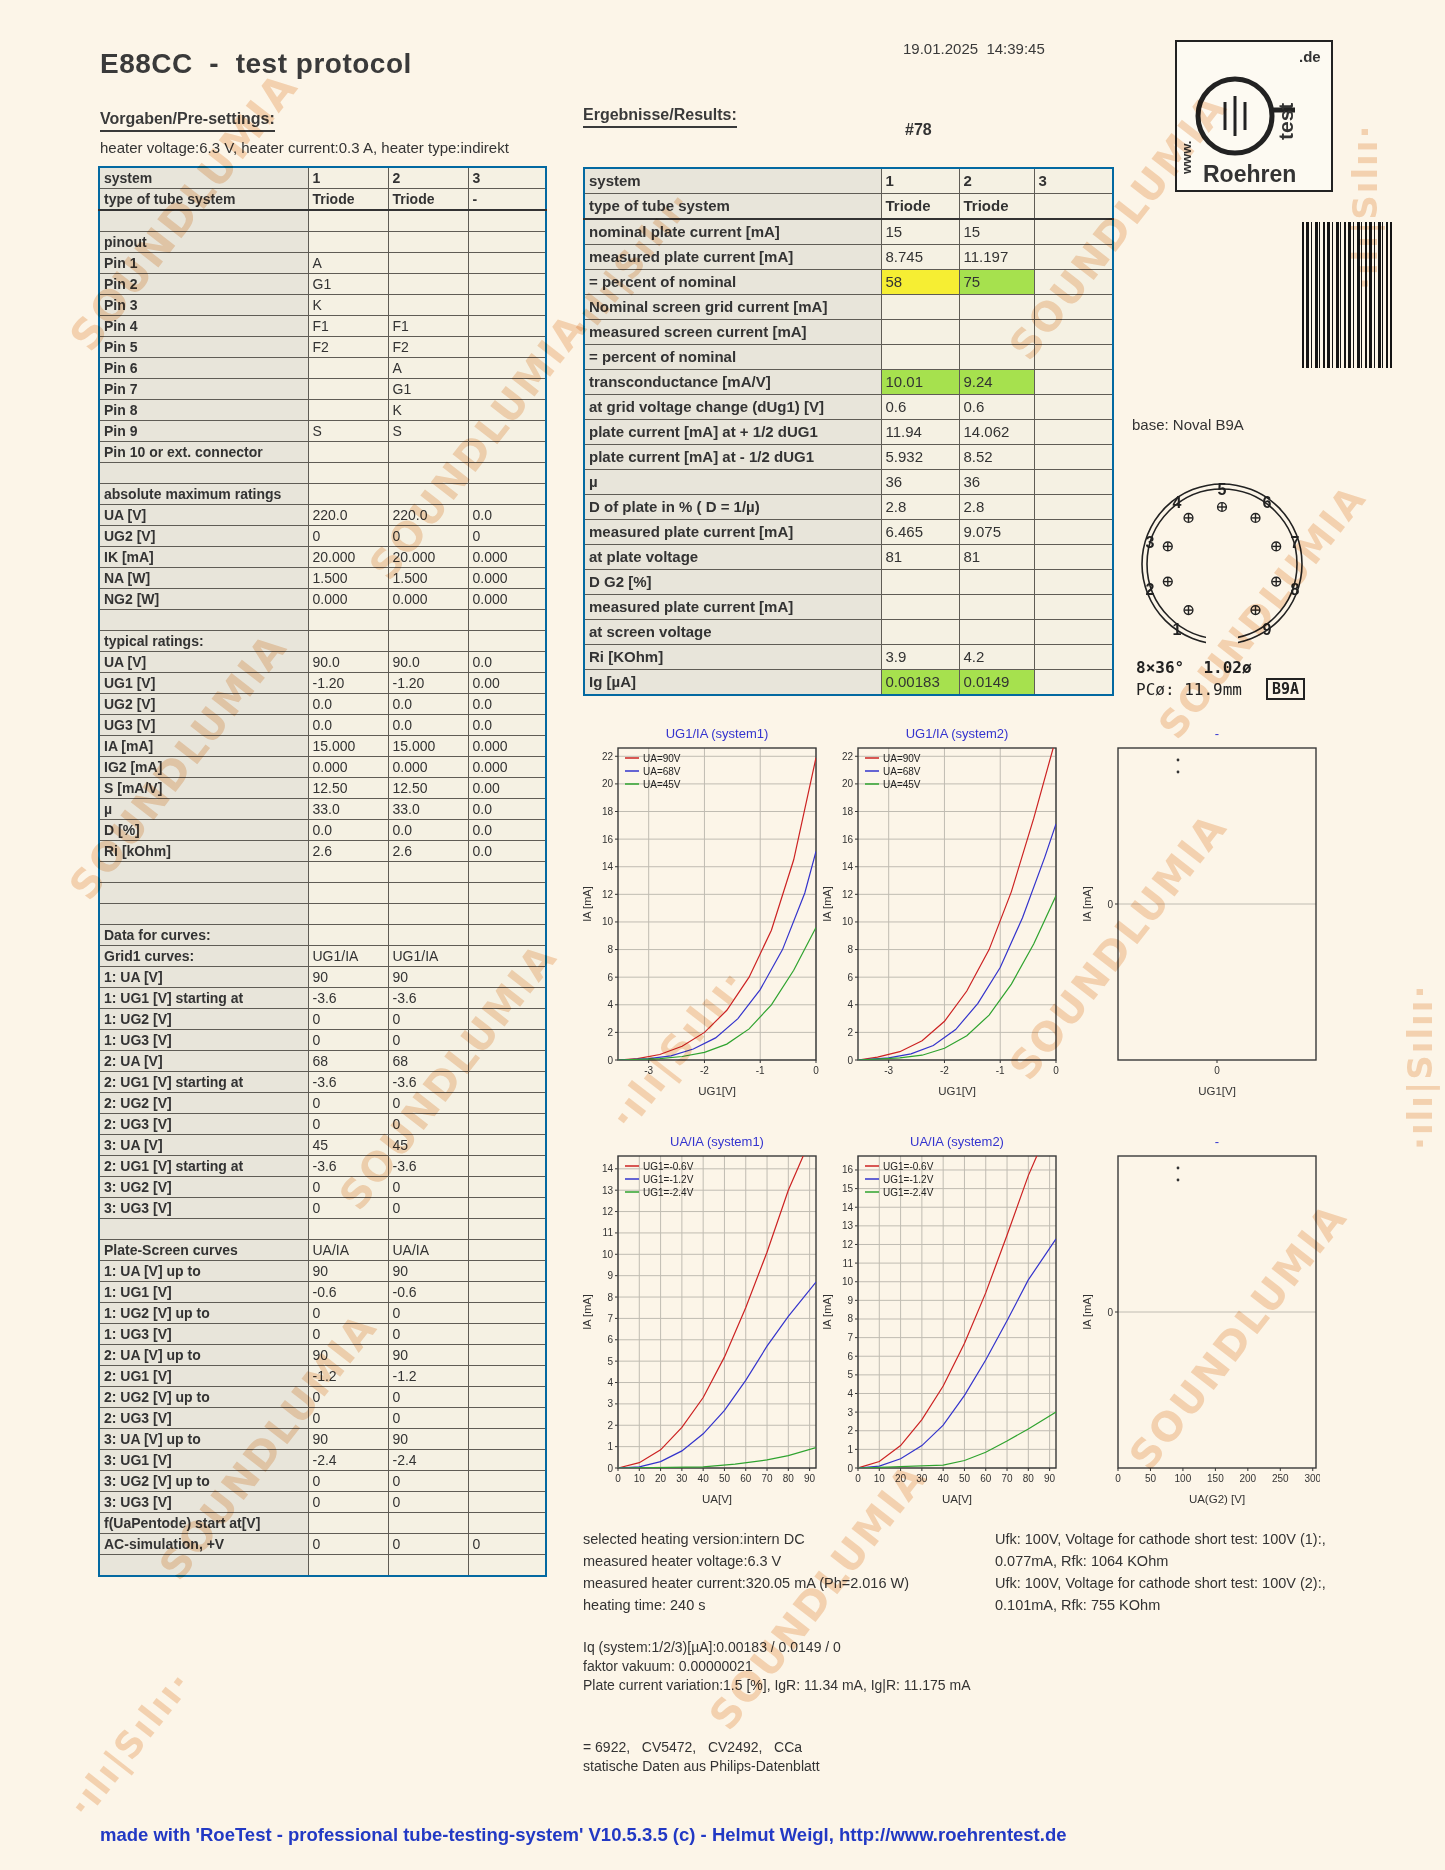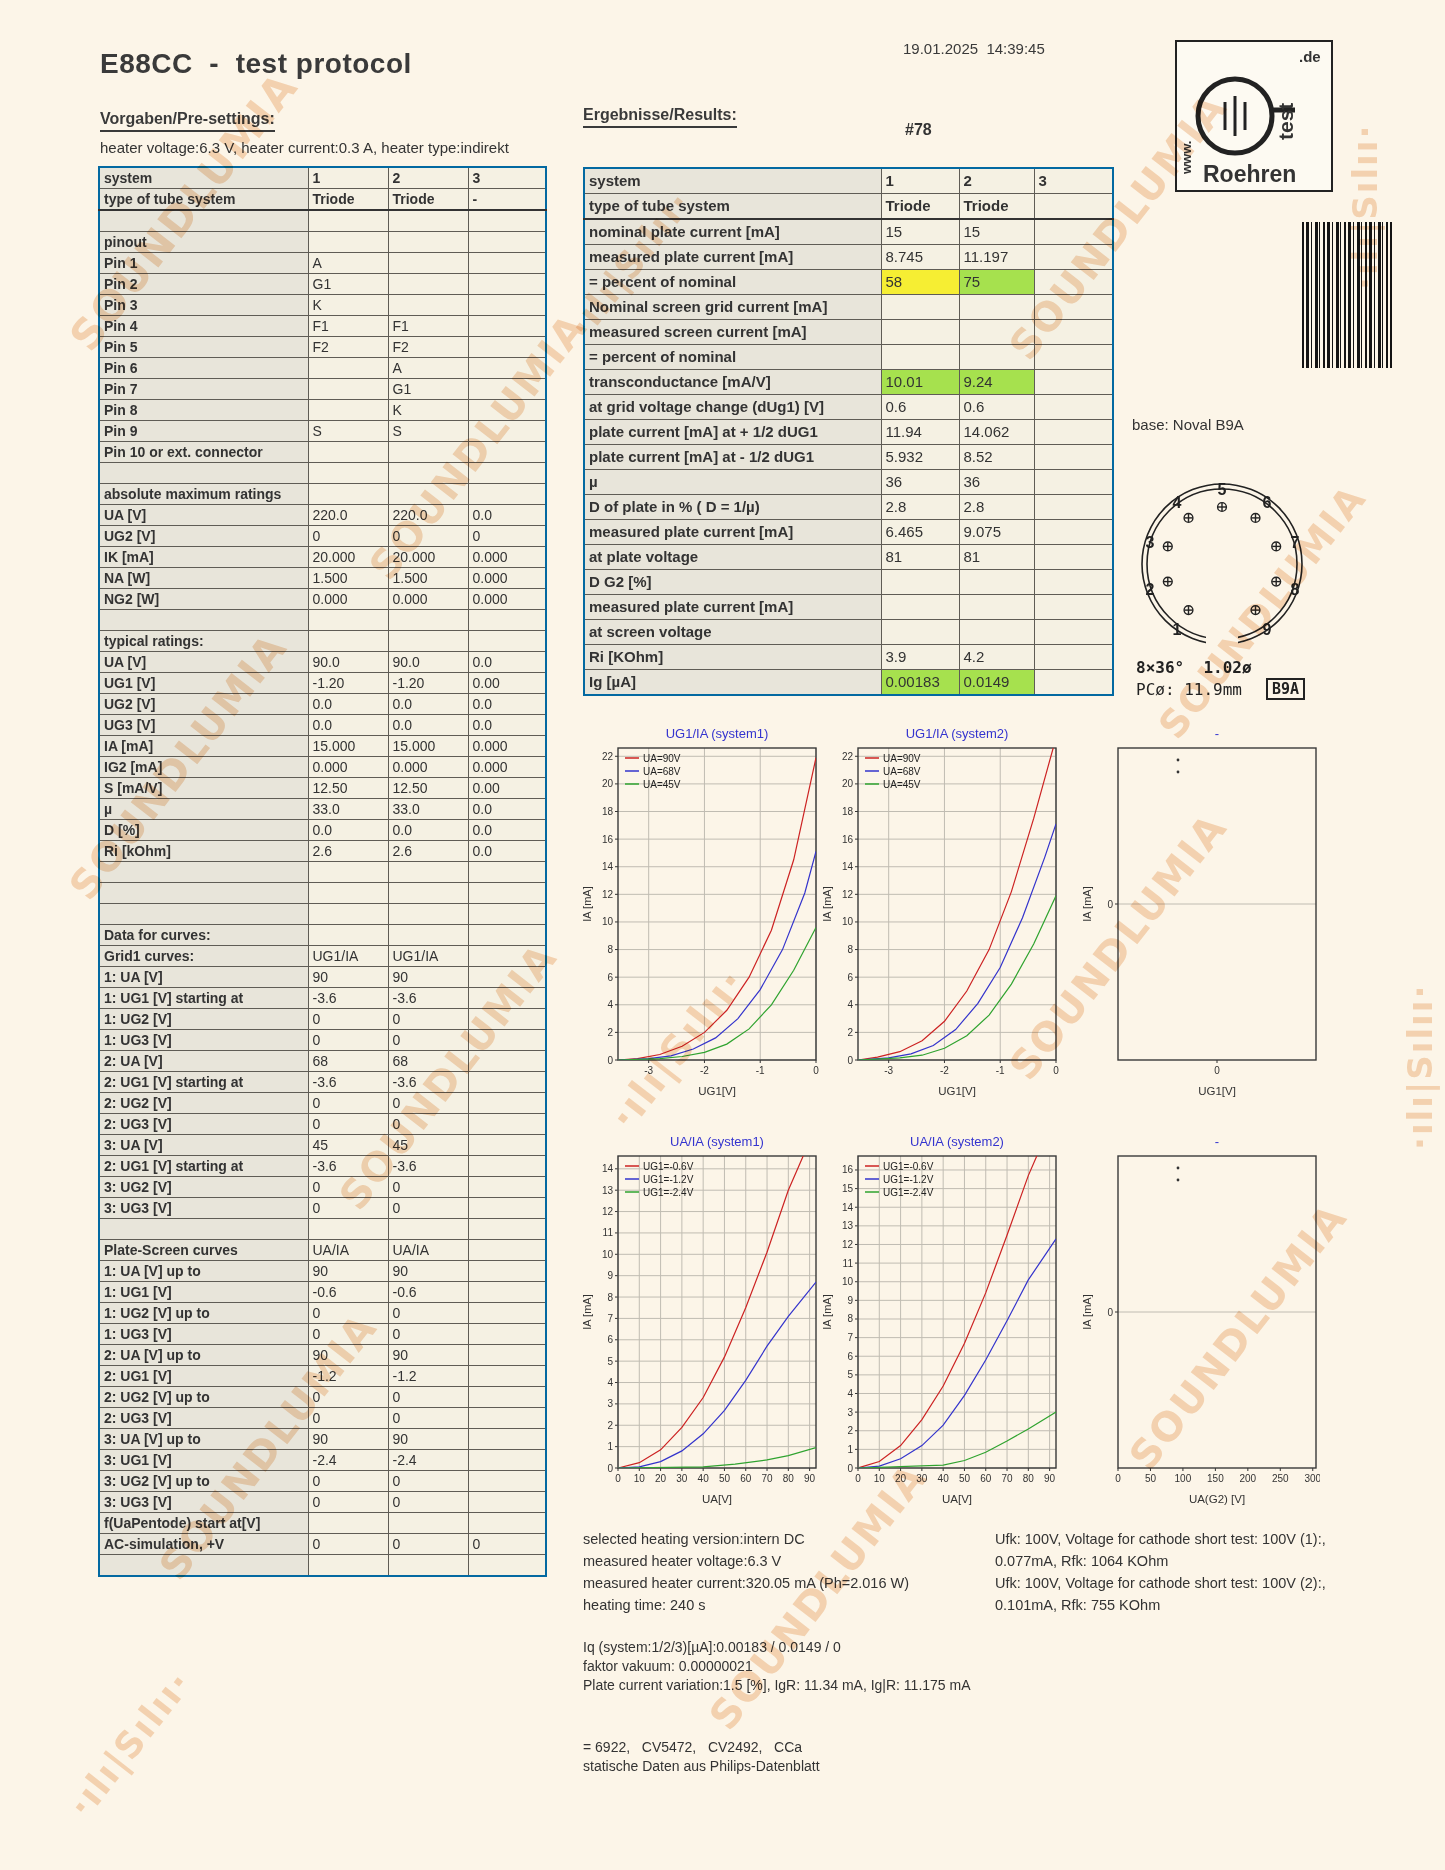--- a/index.html
+++ b/index.html
@@ -1077,20 +1077,21 @@
   <div id="notes-iq" class="abs">
     <div>Iq (system:1/2/3)[µA]:0.00183 / 0.0149 / 0</div>
     <div>faktor vakuum: 0.00000021</div>
     <div>Plate current variation:1.5 [%], IgR: 11.34 mA, Ig|R: 11.175 mA</div>
   </div>
   <div id="notes-equiv" class="abs">
     <div class="pre-ws">= 6922,   CV5472,   CV2492,   CCa</div>
     <div>statische Daten aus Philips-Datenblatt</div>
   </div>
 
+  <div id="footer" class="abs">made with 'RoeTest - professional tube-testing-system' V10.5.3.5 (c) - Helmut Weigl, http://www.roehrentest.de</div>
 
   <span class="wm" style="left:60px;top:330px;font-size:42px;transform:rotate(-52deg)">SOUNDLUMIA</span>
   <span class="wm" style="left:360px;top:560px;font-size:40px;transform:rotate(-52deg)">SOUNDLUMIA</span>
   <span class="wm" style="left:60px;top:880px;font-size:40px;transform:rotate(-52deg)">SOUNDLUMIA</span>
   <span class="wm" style="left:330px;top:1190px;font-size:40px;transform:rotate(-52deg)">SOUNDLUMIA</span>
   <span class="wm" style="left:150px;top:1560px;font-size:40px;transform:rotate(-52deg)">SOUNDLUMIA</span>
   <span class="wm" style="left:560px;top:320px;font-size:36px;transform:rotate(-52deg)">·ılı|Sılıı·</span>
   <span class="wm" style="left:1000px;top:340px;font-size:40px;transform:rotate(-52deg)">SOUNDLUMIA</span>
   <span class="wm" style="left:1150px;top:720px;font-size:38px;transform:rotate(-52deg)">SOUNDLUMIA</span>
   <span class="wm" style="left:1000px;top:1060px;font-size:40px;transform:rotate(-52deg)">SOUNDLUMIA</span>

